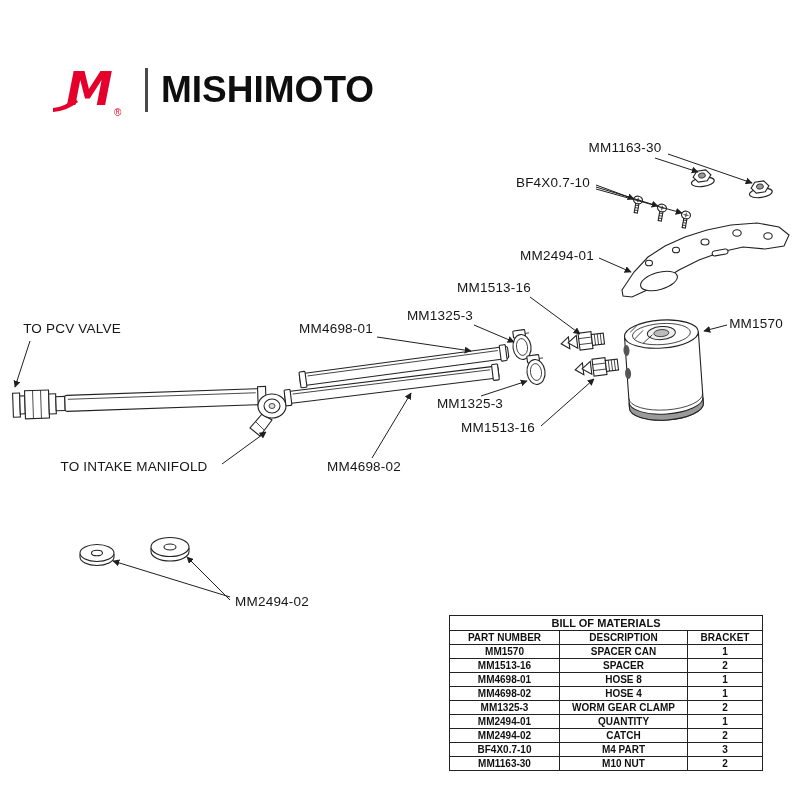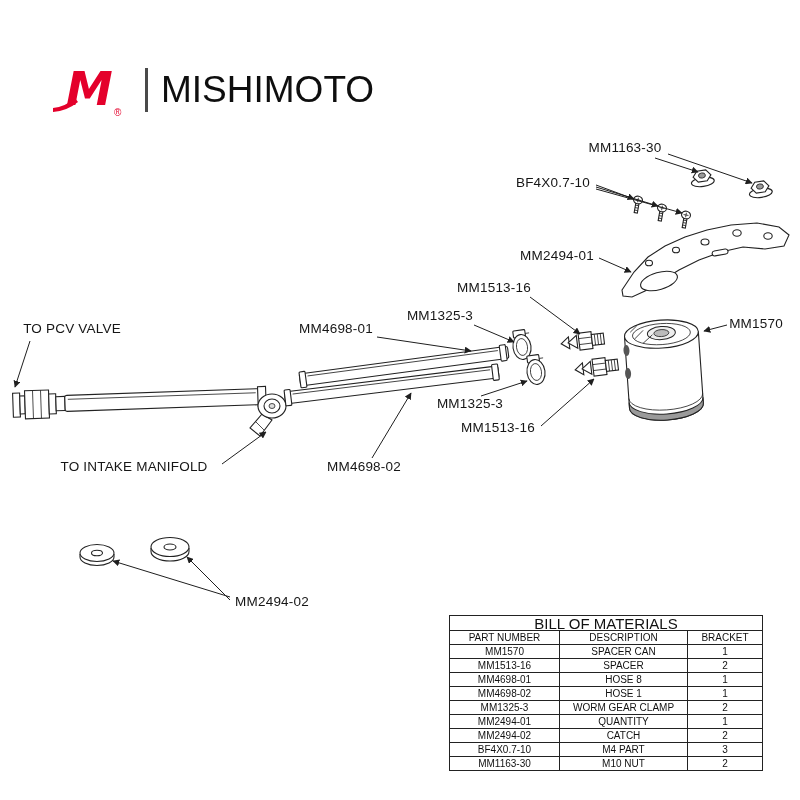--- a/index.html
+++ b/index.html
@@ -2,34 +2,34 @@
 <html><head>
 <meta charset="utf-8">
 <style>
   * { margin:0; padding:0; box-sizing:border-box; }
   html,body { width:800px; height:800px; background:#ffffff; font-family:"Liberation Sans",sans-serif; }
   .page { position:relative; width:800px; height:800px; background:#fff; overflow:hidden; }
 
   
   .brand { position:absolute; left:52px; top:62px; display:flex; align-items:center; gap:13px; height:56px; }
   .brand-divider { width:3px; height:44px; background:#4a4a4a; }
-  .brand-name { font-size:37px; font-weight:normal; color:#0e0e0e; letter-spacing:0px; }
+  .brand-name { font-size:37px; font-weight:bold; color:#0e0e0e; letter-spacing:0px; }
 
   
   .diagram { position:absolute; left:0; top:0; }
   .lbl { font-family:"Liberation Sans",sans-serif; font-size:13.5px; fill:#161616; letter-spacing:.2px; }
   .leader { stroke:#1f1f1f; stroke-width:1; fill:none; }
   .part { stroke:#222; stroke-width:1.1; fill:#fff; }
   .thin { stroke:#222; stroke-width:.8; fill:none; }
 
   
   .bom-wrap { position:absolute; left:449px; top:615px; width:313px; }
   table.bom { width:100%; border-collapse:collapse; font-size:10px; color:#111; table-layout:fixed; }
-  .bom th, .bom td { border:1px solid #222; text-align:center; padding:0 2px; height:14px; line-height:13px; font-weight:normal; white-space:nowrap; overflow:hidden; }
-  .bom .bom-title { font-weight:normal; font-size:15px; height:15px; }
+  .bom th, .bom td { border:1px solid #222; text-align:center; padding:0 2px; height:14px; line-height:13px; font-weight:bold; white-space:nowrap; overflow:hidden; }
+  .bom .bom-title { font-weight:bold; font-size:11px; height:15px; }
 </style>
 </head>
 <body>
 
 <div class="page">
 
   <div class="brand">
     <svg width="80" height="58" viewBox="0 0 80 58">
       <text x="14" y="44" font-family="DejaVu Sans, sans-serif" font-style="italic" font-weight="bold" font-size="47" fill="#e4002b">M</text>
       <path d="M1 47 Q13 46 23 37 L26 41 Q15 50 1 51 Z" fill="#e4002b"></path>
@@ -236,21 +236,21 @@
           <td>SPACER</td>
           <td>2</td>
         </tr>
         <tr>
           <td>MM4698-01</td>
           <td>HOSE 8</td>
           <td>1</td>
         </tr>
         <tr>
           <td>MM4698-02</td>
-          <td>HOSE 1</td>
+          <td>HOSE 4</td>
           <td>1</td>
         </tr>
         <tr>
           <td>MM1325-3</td>
           <td>WORM GEAR CLAMP</td>
           <td>2</td>
         </tr>
         <tr>
           <td>MM2494-01</td>
           <td>QUANTITY</td>

